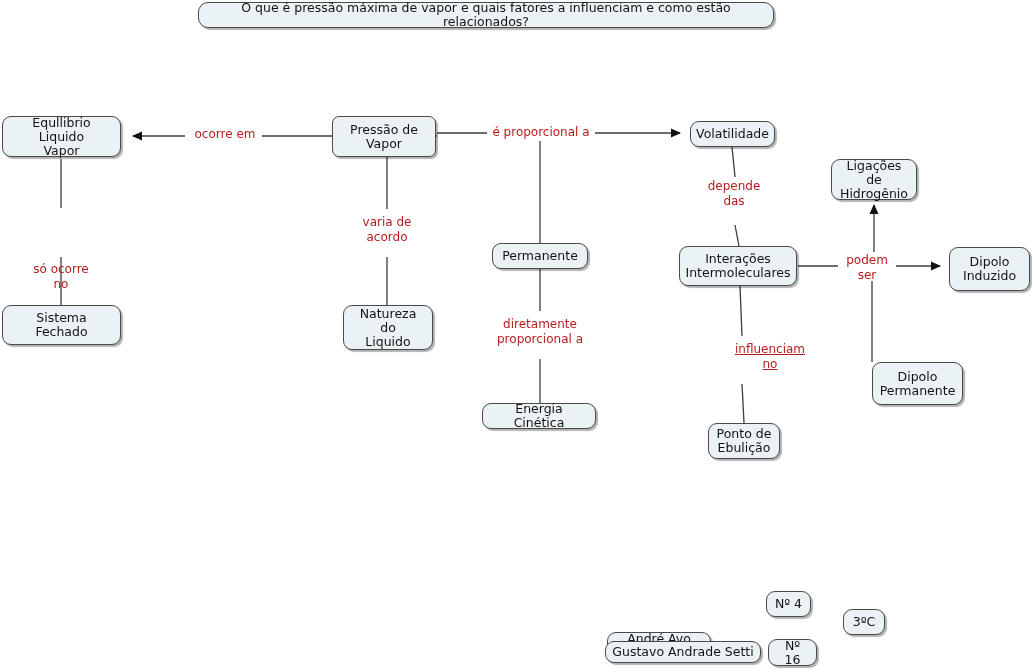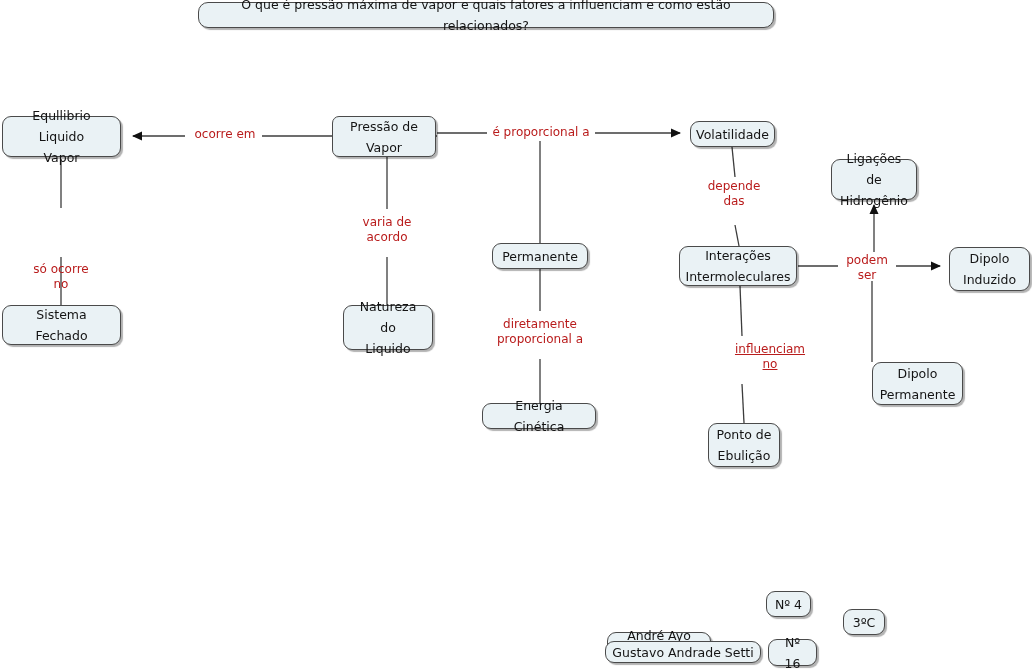--- a/index.html
+++ b/index.html
@@ -27,21 +27,21 @@
     background: #eaf2f5;
     border: 1.4px solid #4a4a4a;
     border-radius: 9px;
     box-shadow: 2px 2px 1px rgba(0,0,0,0.30);
     display: flex;
     align-items: center;
     justify-content: center;
     text-align: center;
     color: #141414;
     font-size: 12.5px;
-    line-height: 21px;
+    line-height: 14px;
     padding: 2px 6px;
     white-space: pre-line;
   }
   .node.question {
     border-radius: 10px;
     font-size: 12.5px;
     padding: 3px 12px;
   }
   .link-label {
     position: absolute;
@@ -114,21 +114,21 @@
 
 <div class="node" style="left:492px; top:243px; width:96px; height:26px;">Permanente</div>
 
 <div class="node" style="left:482px; top:403px; width:114px; height:26px;">Energia Cinética</div>
 
 <div class="node" style="left:690px; top:121px; width:85px; height:26px;">Volatilidade</div>
 
 <div class="node" style="left:679px; top:246px; width:118px; height:40px;">Interações
 Intermoleculares</div>
 
-<div class="node" style="left:708px; top:423px; width:72px; height:44px;">Ponto de
+<div class="node" style="left:708px; top:423px; width:72px; height:36px;">Ponto de
 Ebulição</div>
 
 <div class="node" style="left:831px; top:159px; width:86px; height:41px;">Ligações de
 Hidrogênio</div>
 
 <div class="node" style="left:949px; top:247px; width:81px; height:44px;">Dipolo
 Induzido</div>
 
 <div class="node" style="left:872px; top:362px; width:91px; height:43px;">Dipolo
 Permanente</div>

